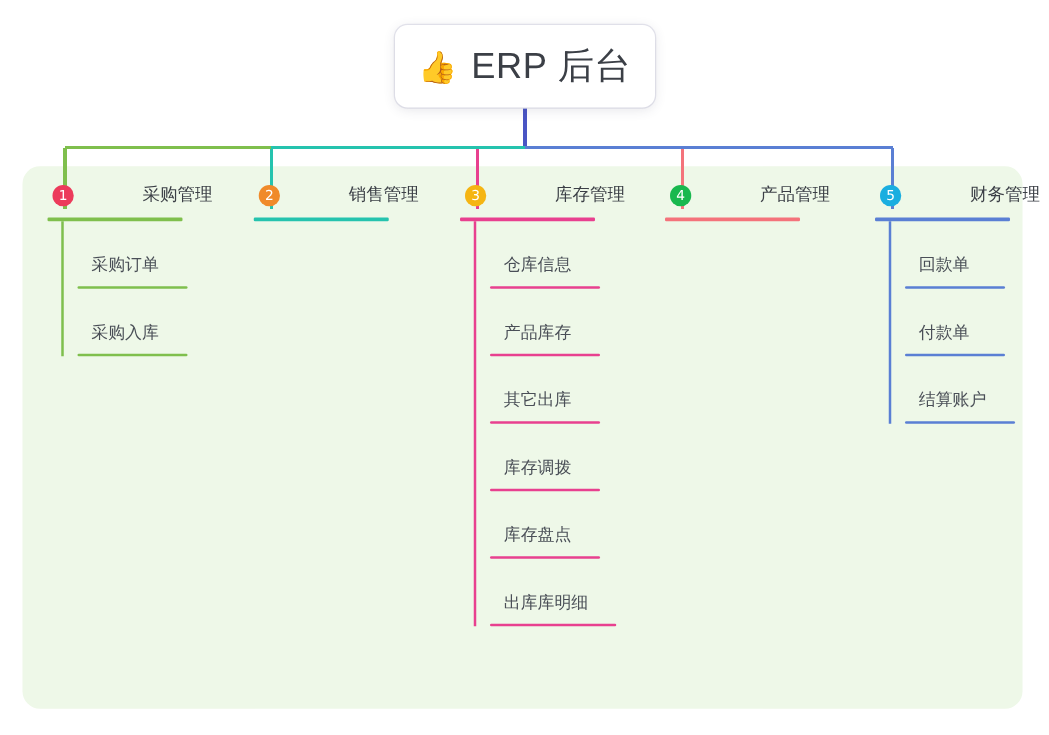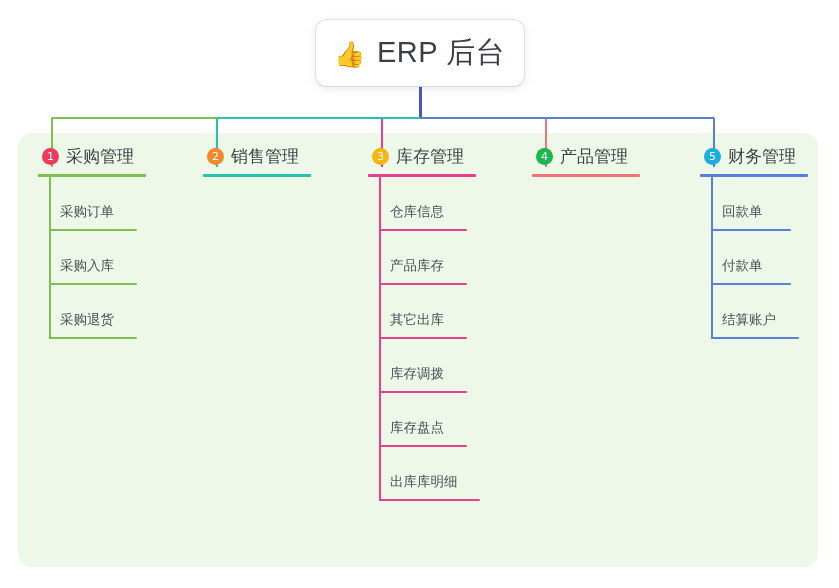--- a/index.html
+++ b/index.html
@@ -90,33 +90,35 @@
     height: 17px;
     border-radius: 50%;
     color: #ffffff;
     font-size: 11px;
     line-height: 17px;
     text-align: center;
     flex: 0 0 auto;
     font-family: "DejaVu Sans", sans-serif;
   }
   .head-label {
-    font-size: 17px;
+    font-size: 14px;
     color: #3b3f46;
     white-space: nowrap;
+    margin-left: 48px;
   }
   .head-rule {
     height: 3px;
     border-radius: 1px;
     margin-top: 5px;
   }
 
   .children {
     position: relative;
     margin-left: 11px;
+    padding-left: 13px;
   }
   .spine {
     position: absolute;
     left: 0;
     top: 0;
     bottom: 0;
     width: 2px;
   }
   .child {
     position: relative;
@@ -173,24 +175,20 @@
         <div class="children">
           <div class="spine" style="background: rgb(127, 191, 77);"></div>
           <div class="child">
             <span class="child-label">采购订单</span>
             <div class="child-rule" style="width: 88px; background: rgb(127, 191, 77);"></div>
           </div>
           <div class="child">
             <span class="child-label">采购入库</span>
             <div class="child-rule" style="width: 88px; background: rgb(127, 191, 77);"></div>
           </div>
-          <div class="child">
-            <span class="child-label">采购退货</span>
-            <div class="child-rule" style="width: 88px; background: rgb(127, 191, 77);"></div>
-          </div>
         </div>
       </div>
       <div class="col" style="left: 203px;">
         <div class="col-head">
           <span class="badge" style="background: rgb(240, 138, 42);">2</span>
           <span class="head-label">销售管理</span>
         </div>
         <div class="head-rule" style="width: 108px; background: rgb(37, 195, 174);"></div>
       </div>
       <div class="col" style="left: 368px;">

